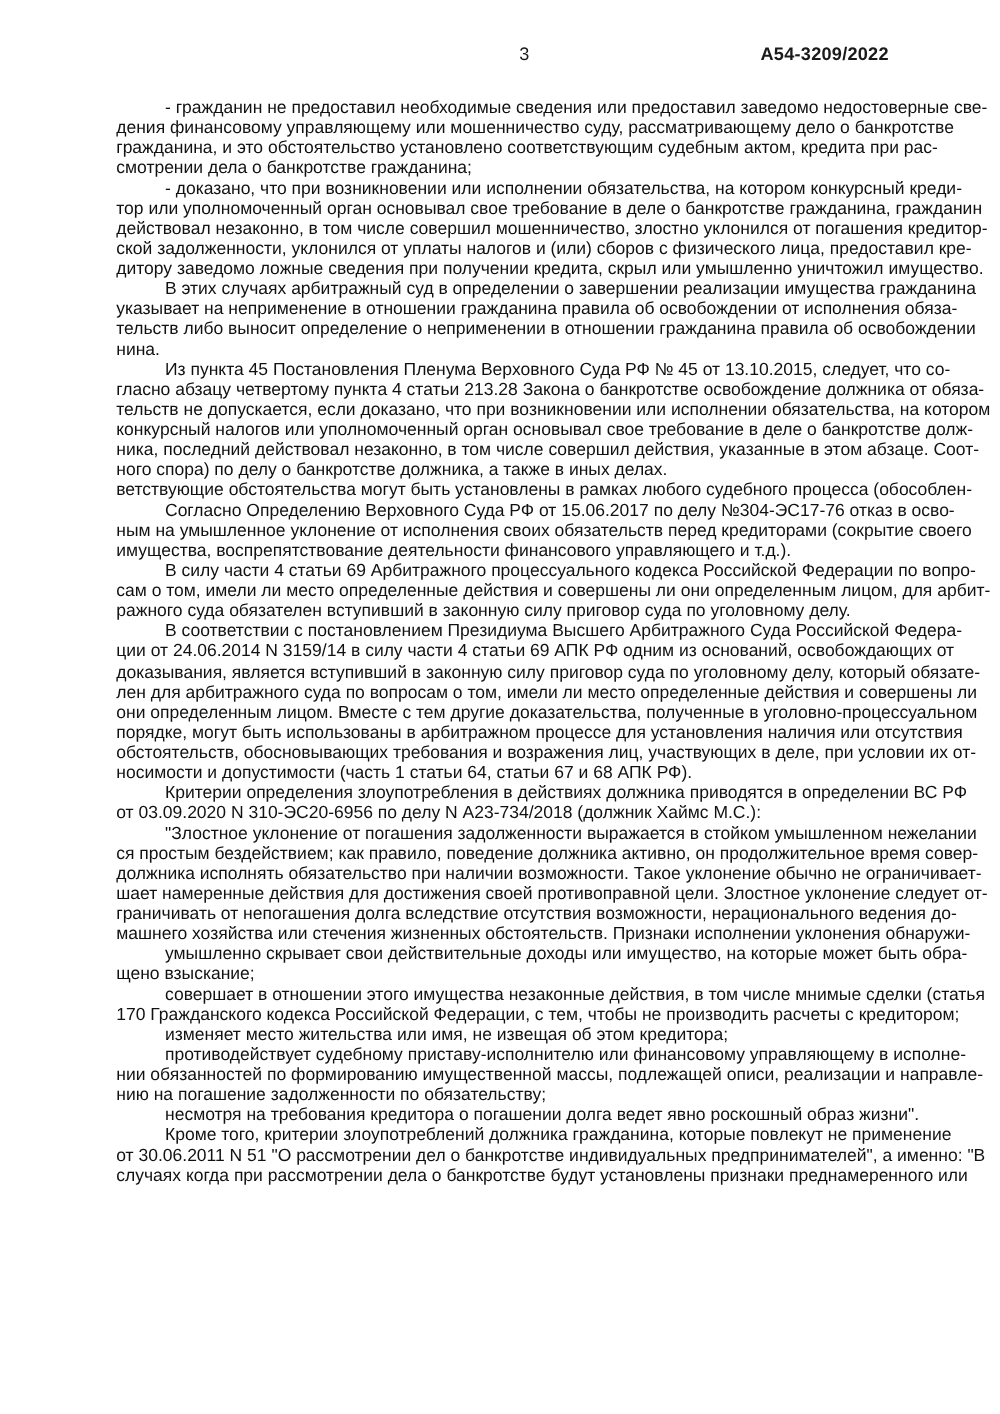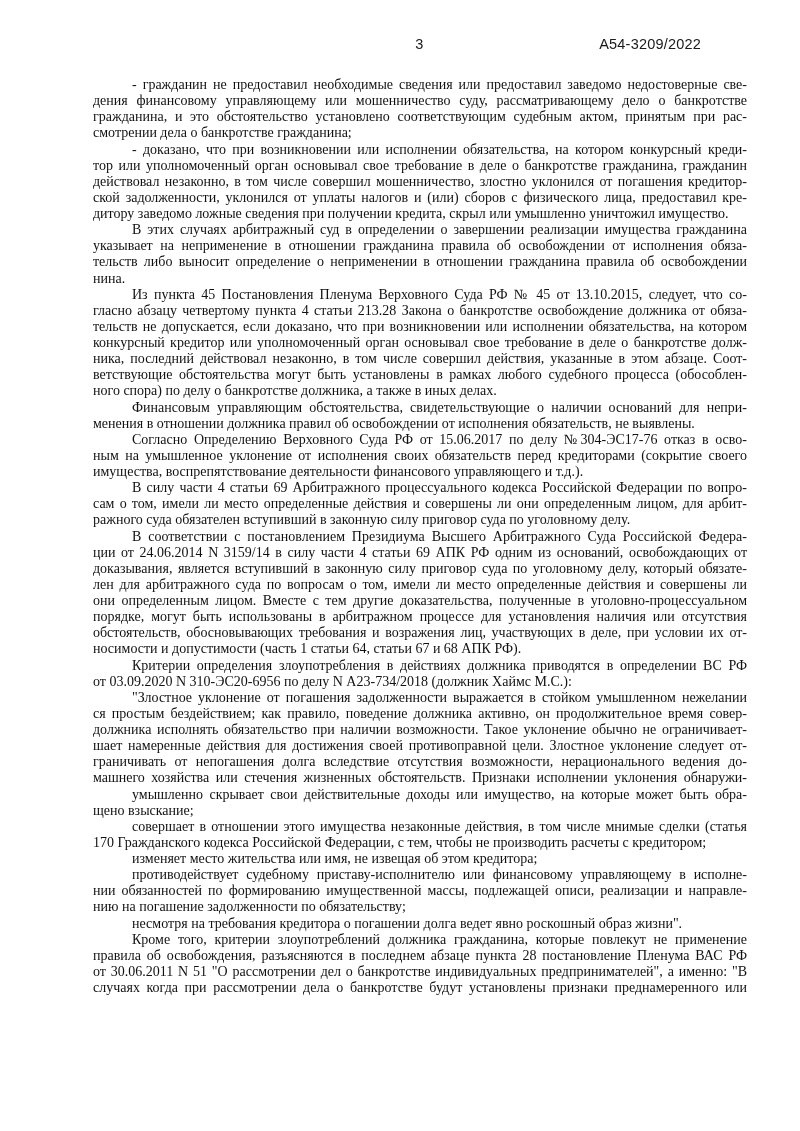--- a/index.html
+++ b/index.html
@@ -23,30 +23,31 @@
     color: #1a1a1a;
   }
   .page-number {
     position: absolute;
     left: 50%;
     transform: translateX(-58%);
     top: 0;
   }
   .case-number {
     position: absolute;
-    right: 46px;
+    right: 36px;
     top: 0;
     letter-spacing: 0.2px;
+    font-weight: bold;
   }
   .doc-body {
     position: absolute;
     top: 77px;
     left: 93px;
     width: 654px;
-    font-family: Liberation Serif, serif;
+    font-family: Liberation Sans, sans-serif;
     font-size: 14px;
     line-height: 16.13px;
     color: #111111;
   }
   .para { margin: 0; padding: 0; }
   .tline {
     white-space: nowrap;
     text-align: justify;
     text-align-last: justify;
   }
@@ -63,48 +64,44 @@
 
 <div class="page">
   <div class="page-header">
     <span class="page-number">3</span>
     <span class="case-number">А54-3209/2022</span>
   </div>
   <div class="doc-body">
       <div class="para">
         <div class="tline firstline">- гражданин не предоставил необходимые сведения или предоставил заведомо недостоверные све-</div>
         <div class="tline">дения финансовому управляющему или мошенничество суду, рассматривающему дело о банкротстве</div>
-        <div class="tline">гражданина, и это обстоятельство установлено соответствующим судебным актом, принятым при рас-</div>
+        <div class="tline">гражданина, и это обстоятельство установлено соответствующим судебным актом, кредита при рас-</div>
         <div class="tline lastline">смотрении дела о банкротстве гражданина;</div>
       </div>
       <div class="para">
         <div class="tline firstline">- доказано, что при возникновении или исполнении обязательства, на котором конкурсный креди-</div>
         <div class="tline">тор или уполномоченный орган основывал свое требование в деле о банкротстве гражданина, гражданин</div>
         <div class="tline">действовал незаконно, в том числе совершил мошенничество, злостно уклонился от погашения кредитор-</div>
         <div class="tline">ской задолженности, уклонился от уплаты налогов и (или) сборов с физического лица, предоставил кре-</div>
         <div class="tline lastline">дитору заведомо ложные сведения при получении кредита, скрыл или умышленно уничтожил имущество.</div>
       </div>
       <div class="para">
         <div class="tline firstline">В этих случаях арбитражный суд в определении о завершении реализации имущества гражданина</div>
         <div class="tline">указывает на неприменение в отношении гражданина правила об освобождении от исполнения обяза-</div>
         <div class="tline">тельств либо выносит определение о неприменении в отношении гражданина правила об освобождении</div>
         <div class="tline lastline">нина.</div>
       </div>
       <div class="para">
         <div class="tline firstline">Из пункта 45 Постановления Пленума Верховного Суда РФ № 45 от 13.10.2015, следует, что со-</div>
         <div class="tline">гласно абзацу четвертому пункта 4 статьи 213.28 Закона о банкротстве освобождение должника от обяза-</div>
         <div class="tline">тельств не допускается, если доказано, что при возникновении или исполнении обязательства, на котором</div>
-        <div class="tline">конкурсный кредитор или уполномоченный орган основывал свое требование в деле о банкротстве долж-</div>
+        <div class="tline">конкурсный налогов или уполномоченный орган основывал свое требование в деле о банкротстве долж-</div>
         <div class="tline">ника, последний действовал незаконно, в том числе совершил действия, указанные в этом абзаце. Соот-</div>
+        <div class="tline lastline">ного спора) по делу о банкротстве должника, а также в иных делах.</div>
         <div class="tline">ветствующие обстоятельства могут быть установлены в рамках любого судебного процесса (обособлен-</div>
-        <div class="tline lastline">ного спора) по делу о банкротстве должника, а также в иных делах.</div>
-      </div>
-      <div class="para">
-        <div class="tline firstline">Финансовым управляющим обстоятельства, свидетельствующие о наличии оснований для непри-</div>
-        <div class="tline lastline">менения в отношении должника правил об освобождении от исполнения обязательств, не выявлены.</div>
       </div>
       <div class="para">
         <div class="tline firstline">Согласно Определению Верховного Суда РФ от 15.06.2017 по делу №304-ЭС17-76 отказ в осво-</div>
         <div class="tline">ным на умышленное уклонение от исполнения своих обязательств перед кредиторами (сокрытие своего</div>
         <div class="tline lastline">имущества, воспрепятствование деятельности финансового управляющего и т.д.).</div>
       </div>
       <div class="para">
         <div class="tline firstline">В силу части 4 статьи 69 Арбитражного процессуального кодекса Российской Федерации по вопро-</div>
         <div class="tline">сам о том, имели ли место определенные действия и совершены ли они определенным лицом, для арбит-</div>
         <div class="tline lastline">ражного суда обязателен вступивший в законную силу приговор суда по уголовному делу.</div>
@@ -145,18 +142,17 @@
       <div class="para">
         <div class="tline firstline">противодействует судебному приставу-исполнителю или финансовому управляющему в исполне-</div>
         <div class="tline">нии обязанностей по формированию имущественной массы, подлежащей описи, реализации и направле-</div>
         <div class="tline lastline">нию на погашение задолженности по обязательству;</div>
       </div>
       <div class="para">
         <div class="tline firstline lastline">несмотря на требования кредитора о погашении долга ведет явно роскошный образ жизни".</div>
       </div>
       <div class="para">
         <div class="tline firstline">Кроме того, критерии злоупотреблений должника гражданина, которые повлекут не применение</div>
-        <div class="tline">правила об освобождения, разъясняются в последнем абзаце пункта 28 постановление Пленума ВАС РФ</div>
         <div class="tline">от 30.06.2011 N 51 "О рассмотрении дел о банкротстве индивидуальных предпринимателей", а именно: "В</div>
         <div class="tline">случаях когда при рассмотрении дела о банкротстве будут установлены признаки преднамеренного или</div>
       </div>
     </div>
 </div>
 
 </body></html>

